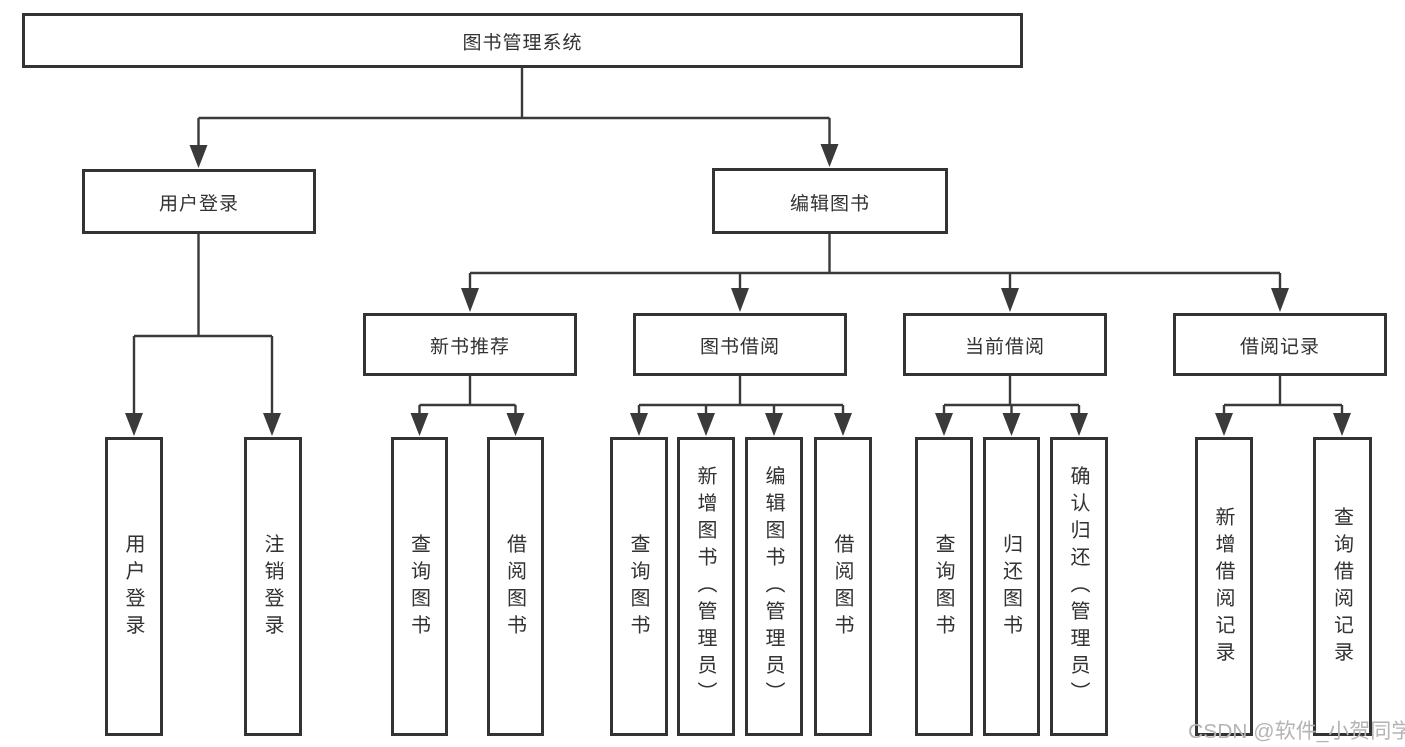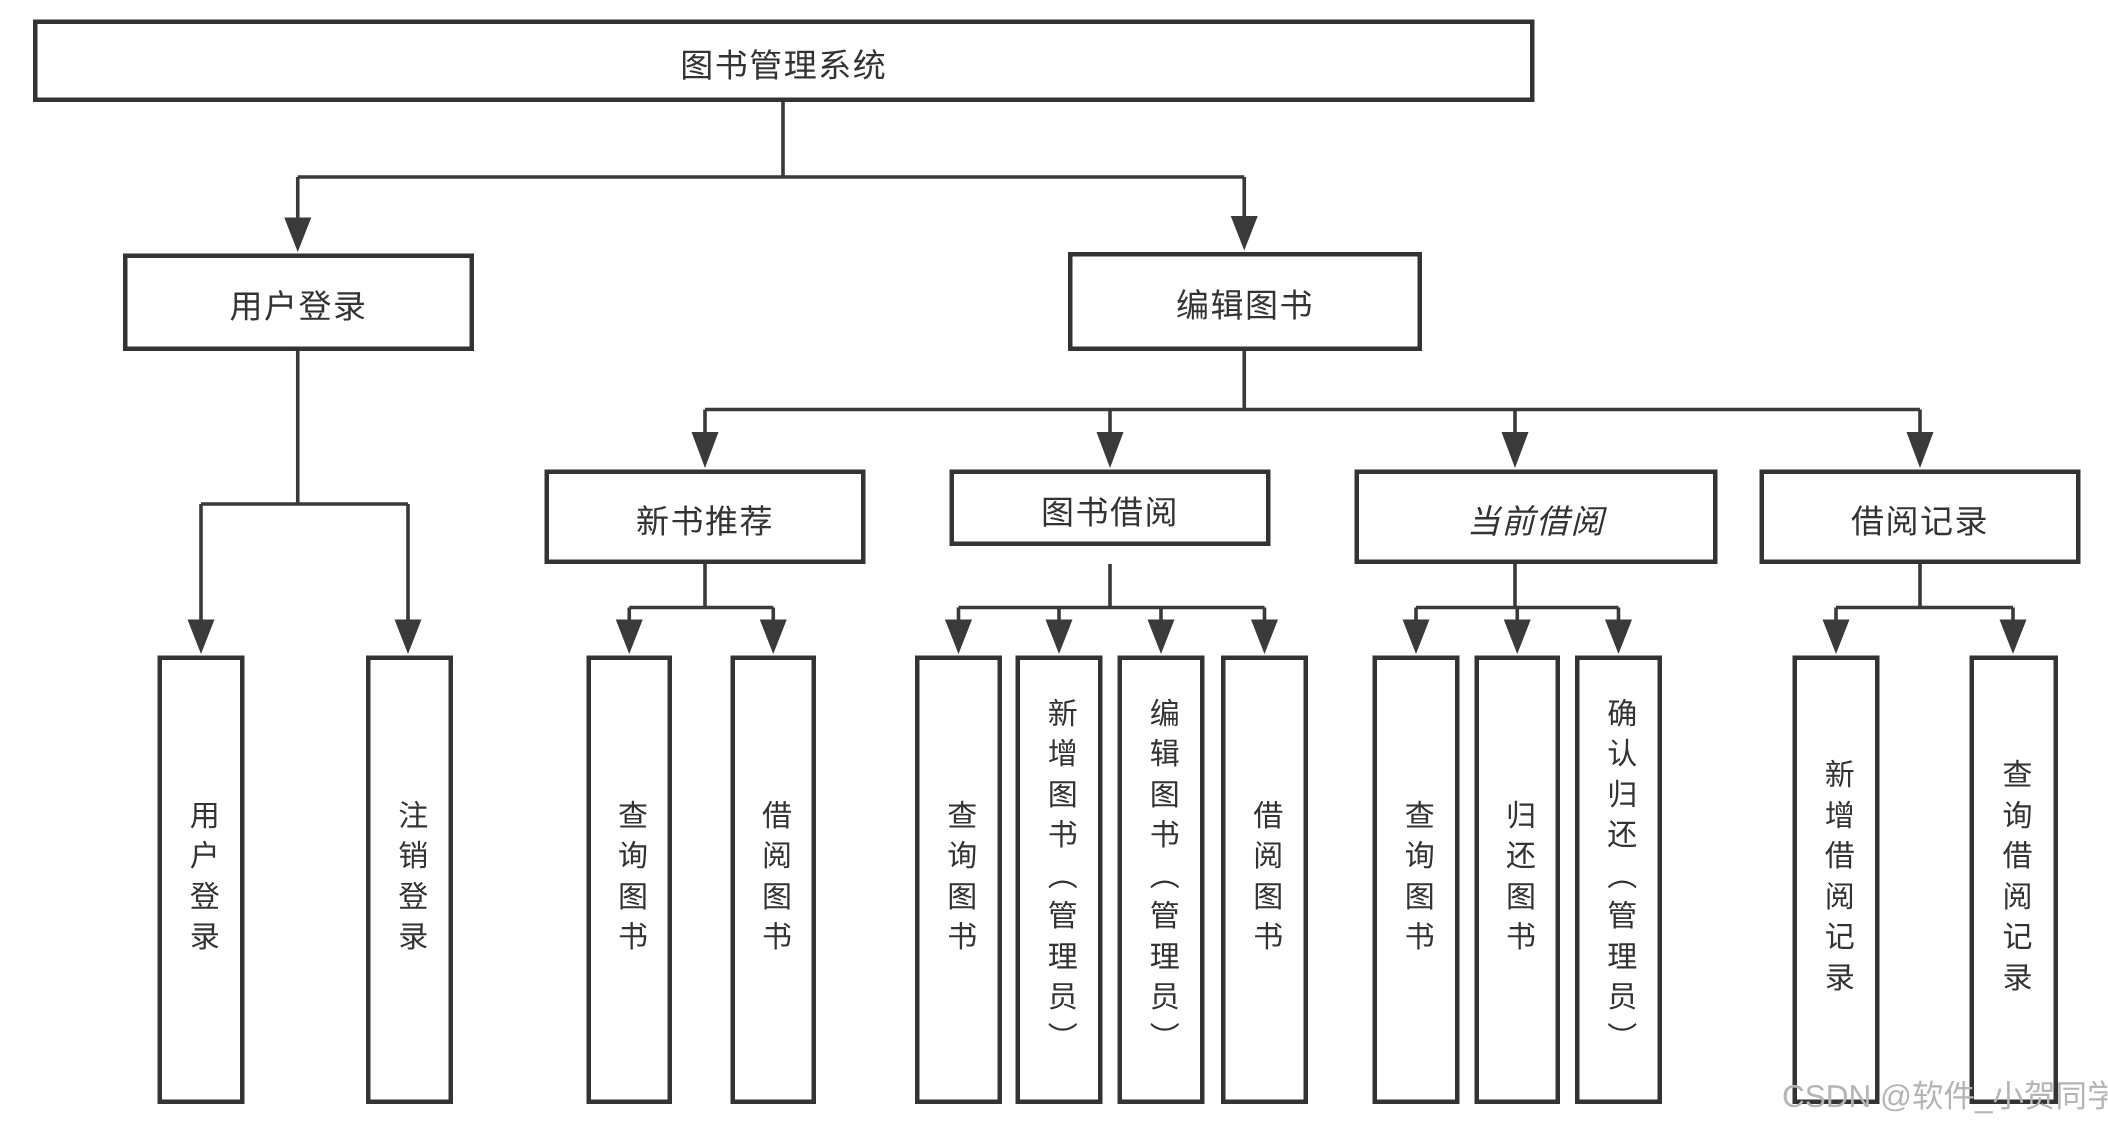--- a/index.html
+++ b/index.html
@@ -19,35 +19,35 @@
   .node {
     position: absolute;
     box-sizing: border-box;
     border: 3px solid #333333;
     background: #ffffff;
     display: flex;
     align-items: center;
     justify-content: center;
     color: #333333;
   }
-  .h-node { font-size: 22px; letter-spacing: 1px; }
+  .h-node { font-size: 19px; letter-spacing: 1px; }
   .v-node span {
     writing-mode: vertical-rl;
     text-orientation: mixed;
     font-size: 20px;
     letter-spacing: 7px;
     line-height: 1;
     white-space: nowrap;
   }
   .root-node { left: 22px; top: 13px; width: 1001px; height: 55px; }
   .n-user-login { left: 82px;  top: 169px; width: 234px; height: 65px; }
   .n-book-mgmt { left: 712px; top: 168px; width: 236px; height: 66px; }
   .n-new-book      { left: 363px;  top: 313px; width: 214px; height: 63px; justify-content: center; }
-  .n-book-borrow   { left: 633px;  top: 313px; width: 214px; height: 51px; font-family: Liberation Serif, serif; }
-  .n-current-borrow{ left: 903px;  top: 313px; width: 242px; height: 63px; font-style: italic; }
+  .n-book-borrow   { left: 633px;  top: 313px; width: 214px; height: 63px; font-family: Liberation Serif, serif; }
+  .n-current-borrow{ left: 903px;  top: 313px; width: 204px; height: 63px; }
   .n-borrow-records{ left: 1173px; top: 313px; width: 214px; height: 63px; }
   .leaf { top: 437px; height: 299px; }
   .l-login      { left: 105px;  width: 58px; }
   .l-logout     { left: 244px;  width: 58px; }
   .l-nb-query   { left: 391px;  width: 57px; }
   .l-nb-borrow  { left: 487px;  width: 57px; }
   .l-bb-query   { left: 610px;  width: 58px; }
   .l-bb-add     { left: 677px;  width: 58px; }
   .l-bb-edit    { left: 745px;  width: 58px; }
   .l-bb-borrow  { left: 814px;  width: 58px; }

